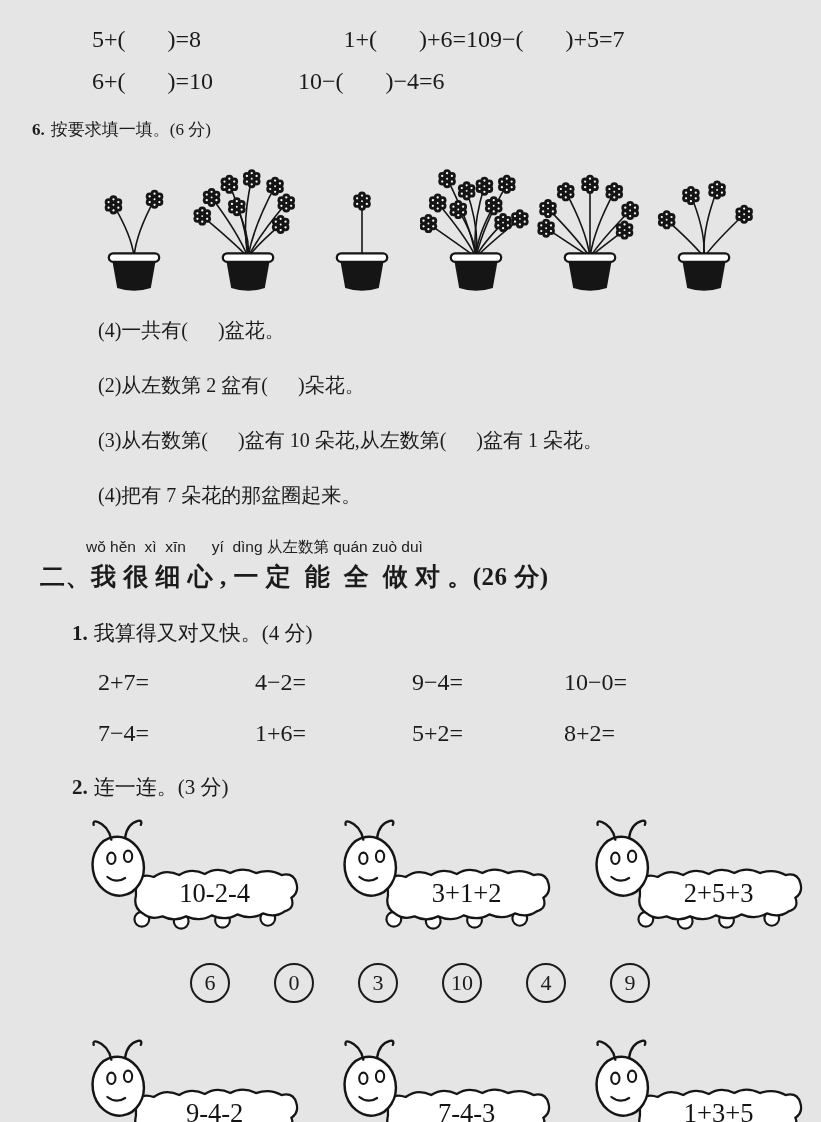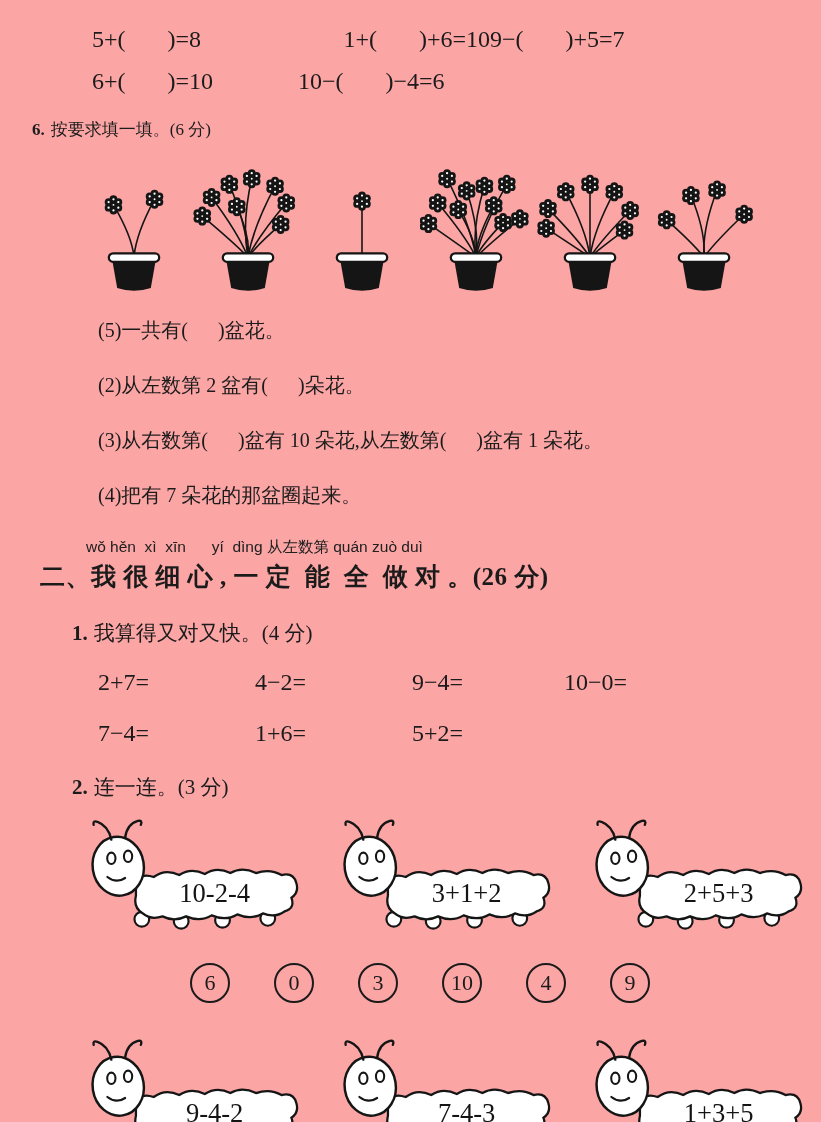--- a/index.html
+++ b/index.html
@@ -1,17 +1,17 @@
 <!DOCTYPE html>
 <html><head>
 <meta charset="utf-8">
 <style>
   html,body{margin:0;padding:0;background:#ffffff;}
   .sheet{
-    width:821px;height:1122px;background:#fca5a5;color:#1b1b1b;
+    width:821px;height:1122px;background:#e5e5e5;color:#1b1b1b;
     font-family:"Liberation Serif","DejaVu Serif",serif;
     overflow:hidden;position:relative;
   }
   .pre{white-space:pre;}
   
   .eq-top{padding:18px 0 0 92px;}
   .eq-row{display:flex;font-size:24px;height:42px;align-items:center;}
   .eq-row .c1{width:188px;} .eq-row .c2{width:210px;text-align:right;}
   .eq-row .c3{width:206px;} .eq-row .c4{width:192px;}
   
@@ -183,41 +183,42 @@
         <path d="M60,98 Q72.5,81 103,52" class="stem"></path>
         <use href="#flower" x="20" y="58"></use>
         <use href="#flower" x="46" y="32"></use>
         <use href="#flower" x="74" y="26"></use>
         <use href="#flower" x="103" y="52"></use>
         <use href="#potbase" x="60" y="94"></use>
       </svg>
   </div>
 
   <div class="subqs">
-    <div class="subq pre">(5)一共有(      )盆花。</div>
+    <div class="subq pre">(4)一共有(      )盆花。</div>
     <div class="subq pre">(2)从左数第 2 盆有(      )朵花。</div>
     <div class="subq pre">(3)从右数第(      )盆有 10 朵花,从左数第(      )盆有 1 朵花。</div>
     <div class="subq pre">(4)把有 7 朵花的那盆圈起来。</div>
   </div>
 
   <div class="pinyin pre">wǒ hěn  xì  xīn      yí  dìng 从左数第 quán zuò duì</div>
   <div class="sec-head pre">二、我 很 细 心 , 一 定  能  全  做 对 。(26 分)</div>
 
   <div class="q1-title">
     <span class="qnum">1.</span><span>我算得又对又快。(4 分)</span>
   </div>
 
   <div class="calc-grid">
     <span>2+7=</span>
     <span>4−2=</span>
     <span>9−4=</span>
     <span>10−0=</span>
     <span>7−4=</span>
     <span>1+6=</span>
     <span>5+2=</span>
+    <span>8+2=</span>
   </div>
 
   <div class="q2-title">
     <span class="qnum">2.</span><span>连一连。(3 分)</span>
   </div>
 
   <div class="cat-row">
     <svg class="cat" viewBox="0 0 232 124">
       <use href="#catbody"></use>
         <text x="138" y="86" text-anchor="middle">10-2-4</text>

